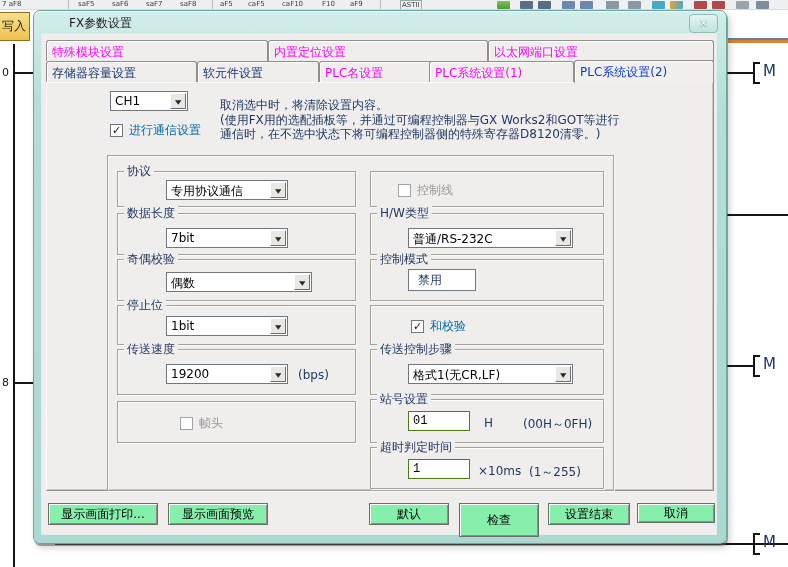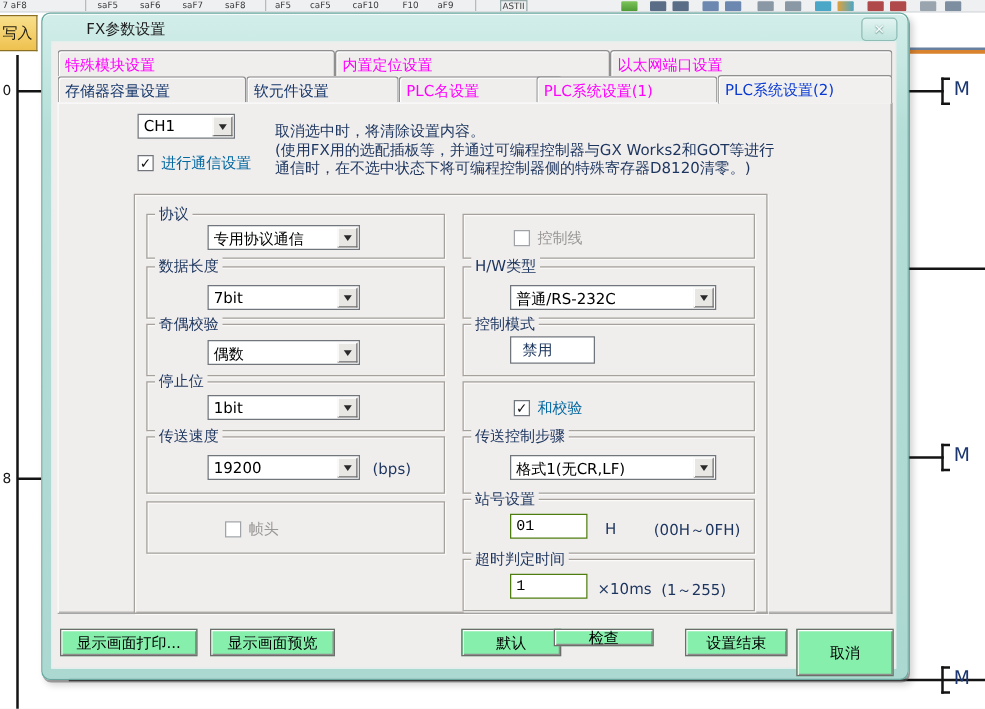--- a/index.html
+++ b/index.html
@@ -220,21 +220,21 @@
           <div class="abs combo" style="left:48px;top:14px;width:122px;">
             <span class="cval">7bit</span>
             <span class="cbtn">
                 <i>▼</i>
               </span>
           </div>
         </div>
 
         <div class="abs gbox" style="left:70px;top:176px;width:237px;height:40px;">
           <span class="glabel">奇偶校验</span>
-          <div class="abs combo" style="left:48px;top:12px;width:122px;">
+          <div class="abs combo" style="left:48px;top:12px;width:146px;">
             <span class="cval">偶数</span>
             <span class="cbtn">
                 <i>▼</i>
               </span>
           </div>
         </div>
 
         <div class="abs gbox" style="left:70px;top:222px;width:237px;height:38px;">
           <span class="glabel">停止位</span>
           <div class="abs combo" style="left:48px;top:10px;width:122px;">
@@ -258,21 +258,21 @@
 
         <div class="abs gbox" style="left:70px;top:318px;width:237px;height:40px;">
           <div class="abs checkline disabled" style="left:62px;top:13px;">
             <span class="cb"></span>
             <span class="cblabel">帧头</span>
           </div>
         </div>
 
 
         <div class="abs gbox" style="left:323px;top:88px;width:232px;height:34px;">
-          <div class="abs checkline disabled" style="left:40px;top:10px;">
+          <div class="abs checkline disabled" style="left:27px;top:10px;">
             <span class="cb"></span>
             <span class="cblabel">控制线</span>
           </div>
         </div>
 
         <div class="abs gbox" style="left:323px;top:130px;width:232px;height:40px;">
           <span class="glabel">H/W类型</span>
           <div class="abs combo" style="left:37px;top:14px;width:165px;">
             <span class="cval">普通/RS-232C</span>
             <span class="cbtn">
@@ -319,20 +319,20 @@
           <input class="txt" style="left: 37px; top: 11px; width: 62px;" value="1">
           <span class="abs unit" style="left:107px;top:16px;">×10ms</span>
           <span class="abs unit" style="left:158px;top:16px;">(1～255)</span>
         </div>
 
       </div>
 
       <div class="abs btn3d" style="left:6px;top:469px;width:110px;height:22px;">显示画面打印...</div>
       <div class="abs btn3d" style="left:126px;top:469px;width:100px;height:22px;">显示画面预览</div>
       <div class="abs btn3d" style="left:327px;top:469px;width:80px;height:22px;">默认</div>
-      <div class="abs btn3d" style="left:401px;top:469px;width:80px;height:14px;">检查</div>
+      <div class="abs btn3d" style="left:417px;top:469px;width:80px;height:34px;">检查</div>
       <div class="abs btn3d" style="left:506px;top:469px;width:82px;height:22px;">设置结束</div>
-      <div class="abs btn3d" style="left:595px;top:469px;width:78px;height:38px;">取消</div>
+      <div class="abs btn3d" style="left:595px;top:469px;width:78px;height:20px;">取消</div>
 
     </div>
   </div>
 
 </div>
 
 </body></html>

